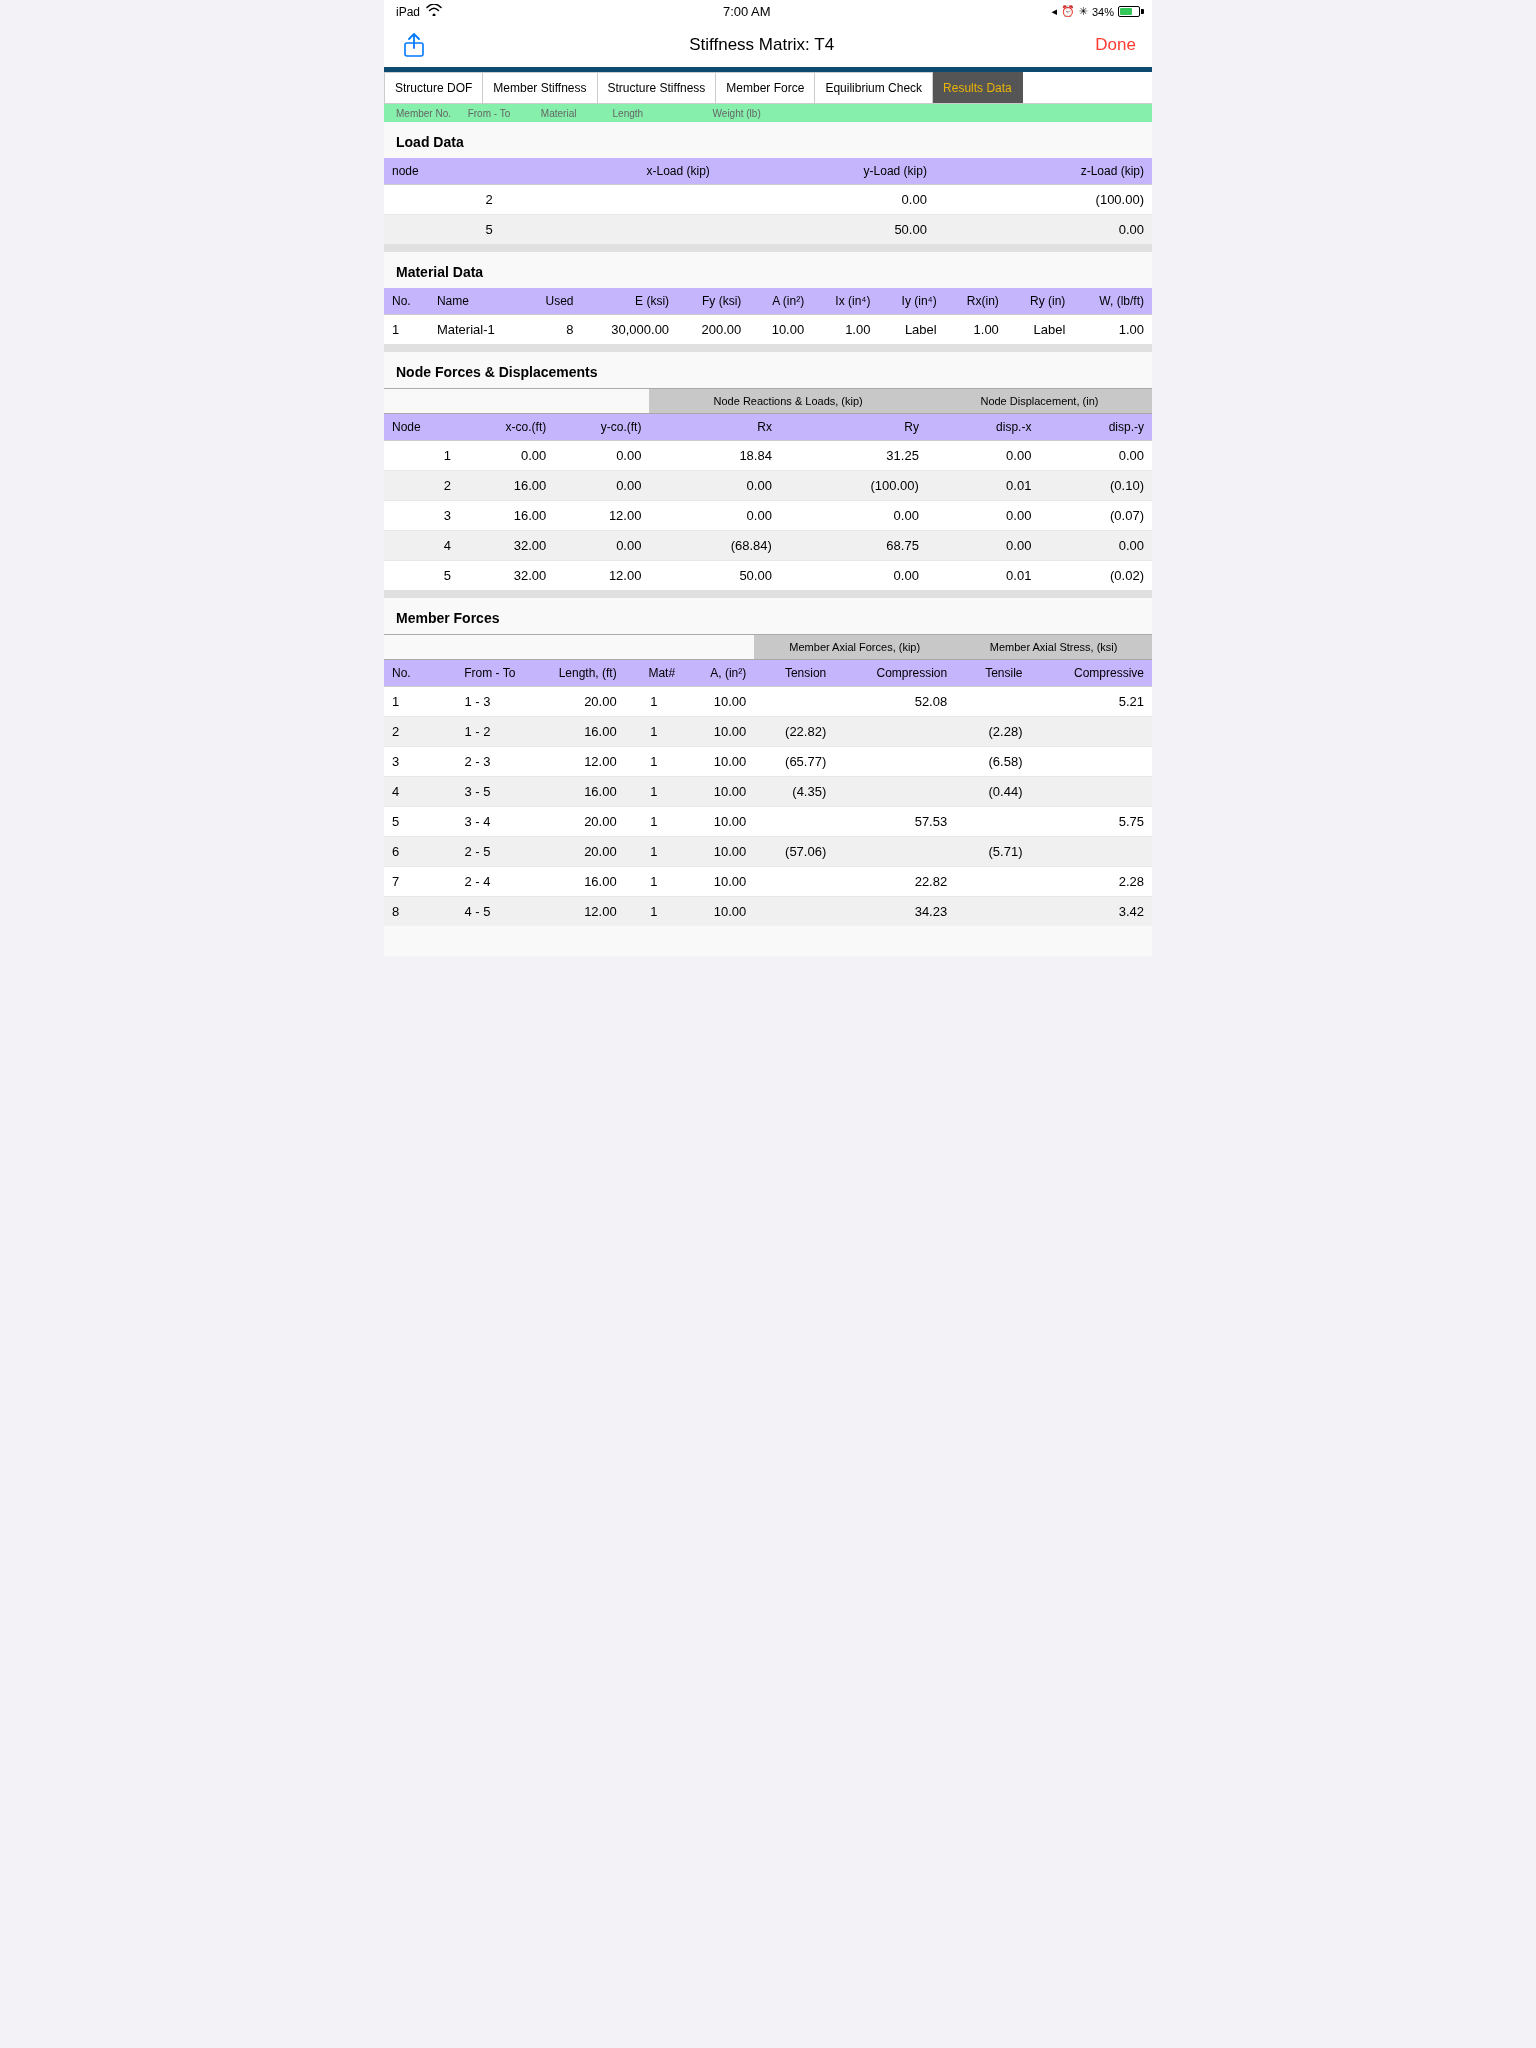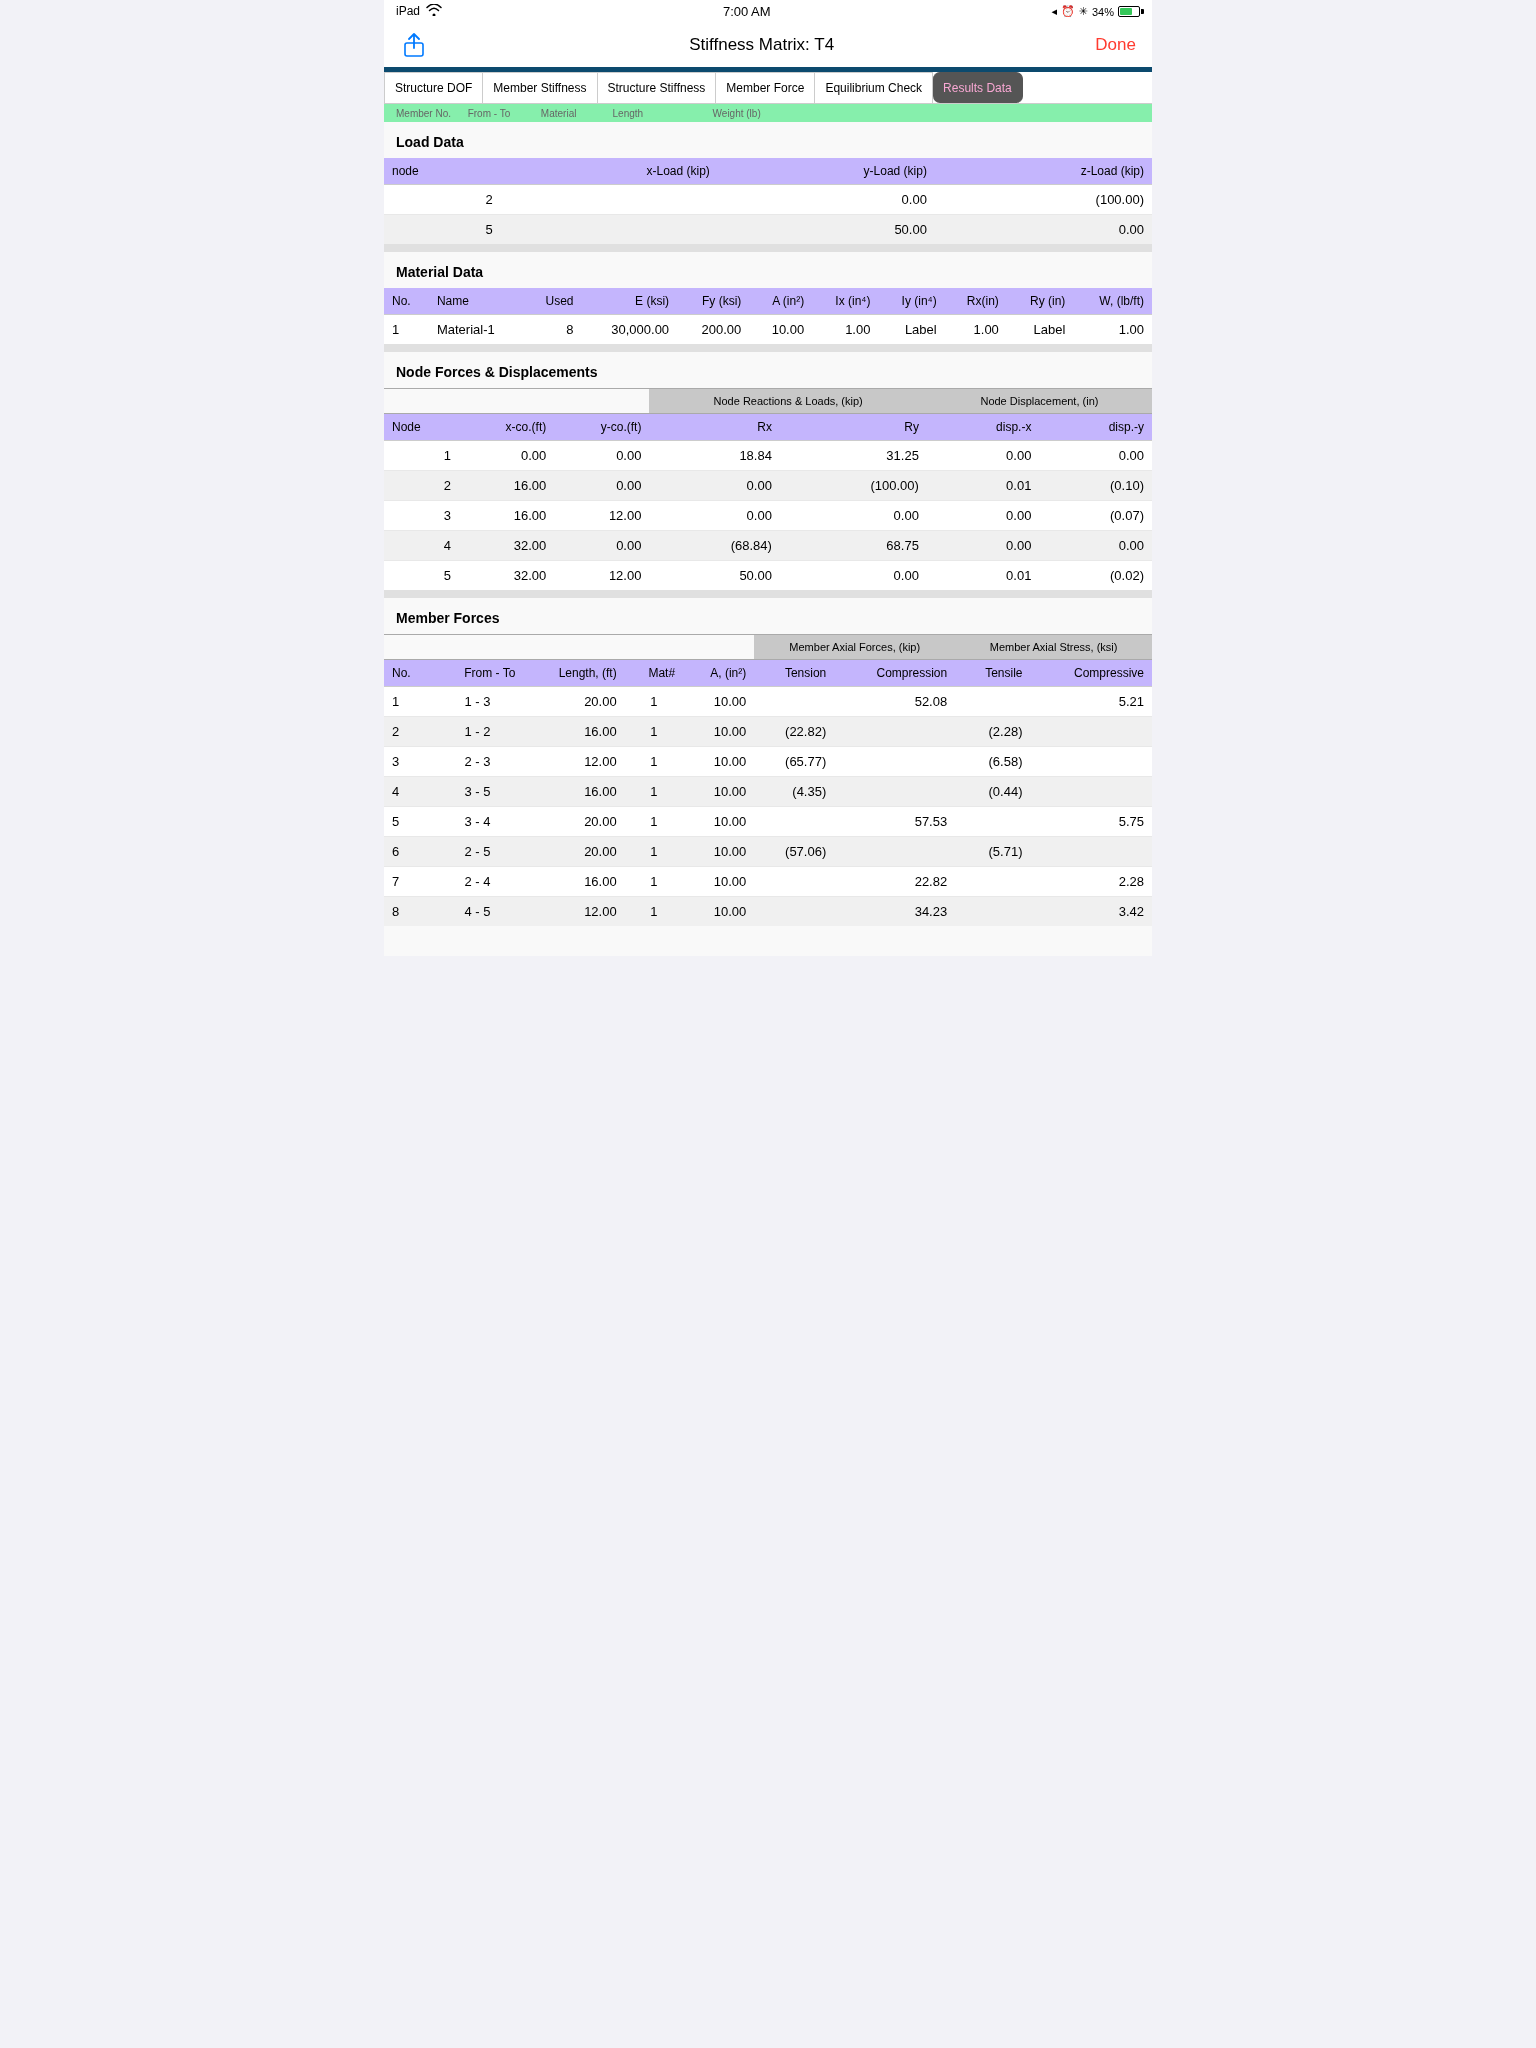--- a/index.html
+++ b/index.html
@@ -17,21 +17,21 @@
     
     .status-bar {
       display: flex;
       justify-content: space-between;
       align-items: center;
       padding: 4px 12px;
       background: #fff;
       font-size: 12px;
       font-weight: 500;
     }
-    .status-left { display: flex; align-items: flex-start; gap: 6px; }
+    .status-left { display: flex; align-items: center; gap: 6px; }
     .status-center { font-size: 13px; font-weight: 500; }
     .status-right { display: flex; align-items: center; gap: 4px; font-size: 11px; }
     .battery-icon {
       display: inline-block;
       width: 22px; height: 11px;
       border: 1.5px solid #000;
       border-radius: 2px;
       position: relative;
       vertical-align: middle;
     }
@@ -90,23 +90,22 @@
       font-size: 12px;
       border: 1px solid #ccc;
       border-bottom: none;
       background: #fff;
       cursor: pointer;
       white-space: nowrap;
       color: #000;
     }
     .tab-item.active {
       background: #555;
-      color: #f9a8d4;
+      color: #eab308;
       border-color: #555;
-      border-radius: 7px;
     }
     .tab-item:not(:first-child) {
       border-left: none;
     }
 
     
     .content {
       padding: 0;
       background: #f9f9f9;
     }

